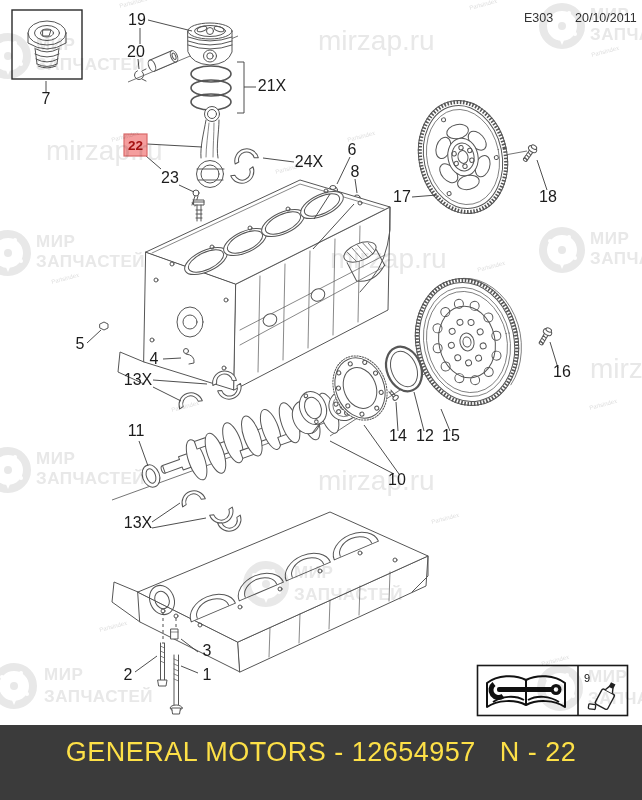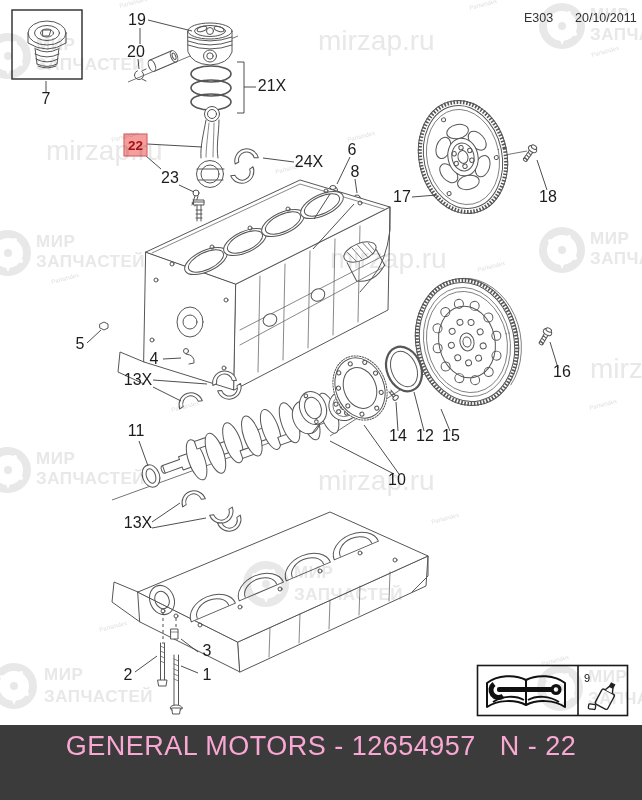--- a/index.html
+++ b/index.html
@@ -4,21 +4,21 @@
 <style>
   html,body{margin:0;padding:0;background:#fff;}
   #stage{position:relative;width:642px;height:800px;overflow:hidden;background:#fff;
          font-family:"Liberation Sans",sans-serif;}
   svg{display:block;}
   #diagram{position:absolute;left:0;top:0;z-index:1;}
   #wm{position:absolute;left:0;top:0;z-index:5;mix-blend-mode:multiply;pointer-events:none;}
   .hdr{position:absolute;top:11px;z-index:2;font-size:12.5px;color:#333;}
   #code{left:524px;} #date{left:575px;}
   #footer{position:absolute;left:0;top:725px;width:642px;height:75px;background:#3b3b3b;z-index:2;}
-  #footer span{display:block;text-align:center;margin-top:6px;color:#f9a8d4;font-size:27px;
+  #footer span{display:block;text-align:center;margin-top:12px;color:#fde047;font-size:27px;
                letter-spacing:.5px;white-space:pre;}
   
   .ln{fill:none;stroke:#565656;stroke-width:1;stroke-linecap:round;stroke-linejoin:round}
   .wf{fill:#fff}
   .b16{stroke-width:1.6}
   .b2{stroke-width:2.2}
   .ld{fill:none;stroke:#3a3a3a;stroke-width:.9}
   .dsh{stroke-dasharray:3 3}
   .thin{stroke-width:.7}
   .co{font:16px "Liberation Sans",sans-serif;fill:#1c1c1c;text-anchor:middle}

